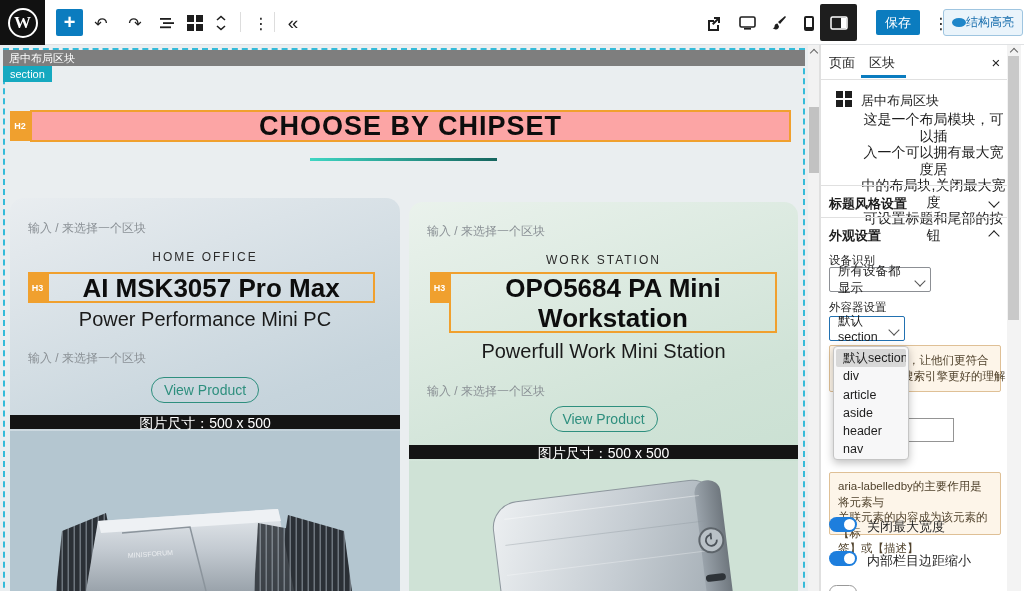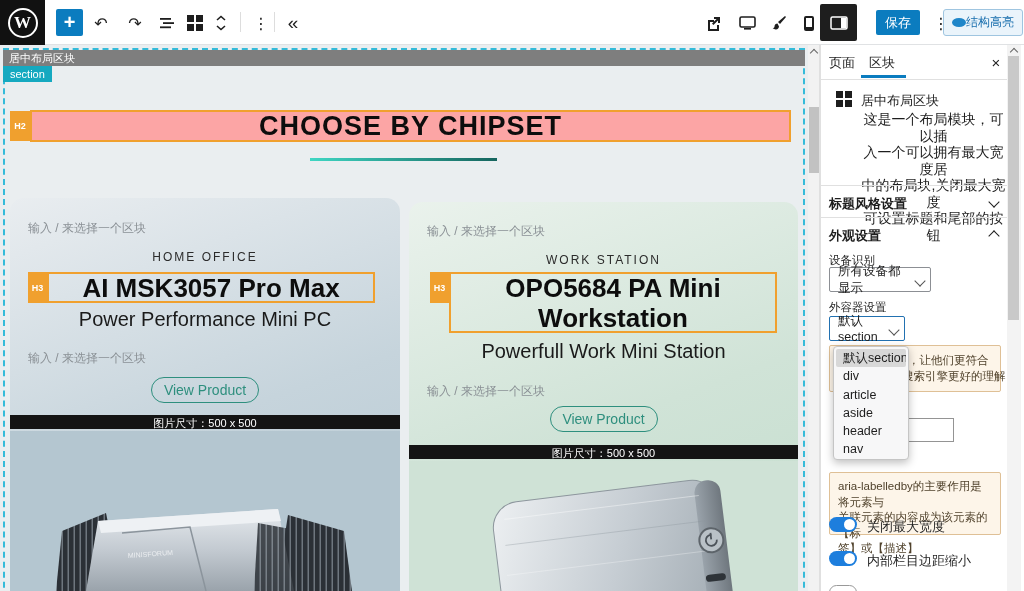--- a/index.html
+++ b/index.html
@@ -36,21 +36,21 @@
 
   .card { position:absolute; border-radius:14px 14px 0 0; overflow:hidden; }
   .card1 { left:10px; top:153px; width:390px; height:393px; background:linear-gradient(160deg,#e9edf0 0%,#c6d4dc 55%,#b6c8d2 100%); }
   .card2 { left:409px; top:157px; width:389px; height:389px; background:linear-gradient(160deg,#eaf2ec 0%,#d0e3d7 55%,#c3ddcd 100%); }
   .ph { position:absolute; left:18px; color:#8a9095; font-size:12px; }
   .eyebrow { position:absolute; left:0; width:100%; text-align:center; font-size:12px; letter-spacing:2px; color:#2b2b2b; }
   .h3-box { position:absolute; border:2px solid #f0a02e; display:flex; align-items:center; justify-content:center; text-align:center; }
   .h3-box .txt { font-size:26px; line-height:30px; font-weight:bold; color:#0d0d0d; }
   .subtitle { position:absolute; left:0; width:100%; text-align:center; font-size:20px; color:#1a1a1a; }
   .view-btn { position:absolute; left:50%; transform:translateX(-50%); width:108px; height:26px; border:1.5px solid #2e8f7e; border-radius:14px; background:transparent; color:#2e8f7e; font-size:14px; display:flex; align-items:center; justify-content:center; }
-  .img-bar { position:absolute; left:0; width:100%; height:14px; background:#141414; color:#fff; font-size:11px; line-height:16px; text-align:center; }
+  .img-bar { position:absolute; left:0; width:100%; height:14px; background:#141414; color:#fff; font-size:14px; line-height:16px; text-align:center; }
   .img-area { position:absolute; left:0; width:100%; bottom:0; }
 
   
   .cv-scroll { position:absolute; left:808px; top:0; width:12px; height:546px; background:#f2f2f2; border-right:1px solid #e0e0e0; }
   .cv-scroll .thumb { position:absolute; left:1px; top:62px; width:10px; height:66px; background:#c2c2c2; }
   .caret-up { position:absolute; width:8px; height:8px; }
   .caret-up:before { content:""; position:absolute; left:1px; top:2px; width:5px; height:5px; border-left:1.5px solid #666; border-top:1.5px solid #666; transform:rotate(45deg); }
 
   
   .sidebar { position:absolute; left:820px; top:0; width:204px; height:546px; background:#fff; border-left:1px solid #e0e0e0;padding-left:42px; }

